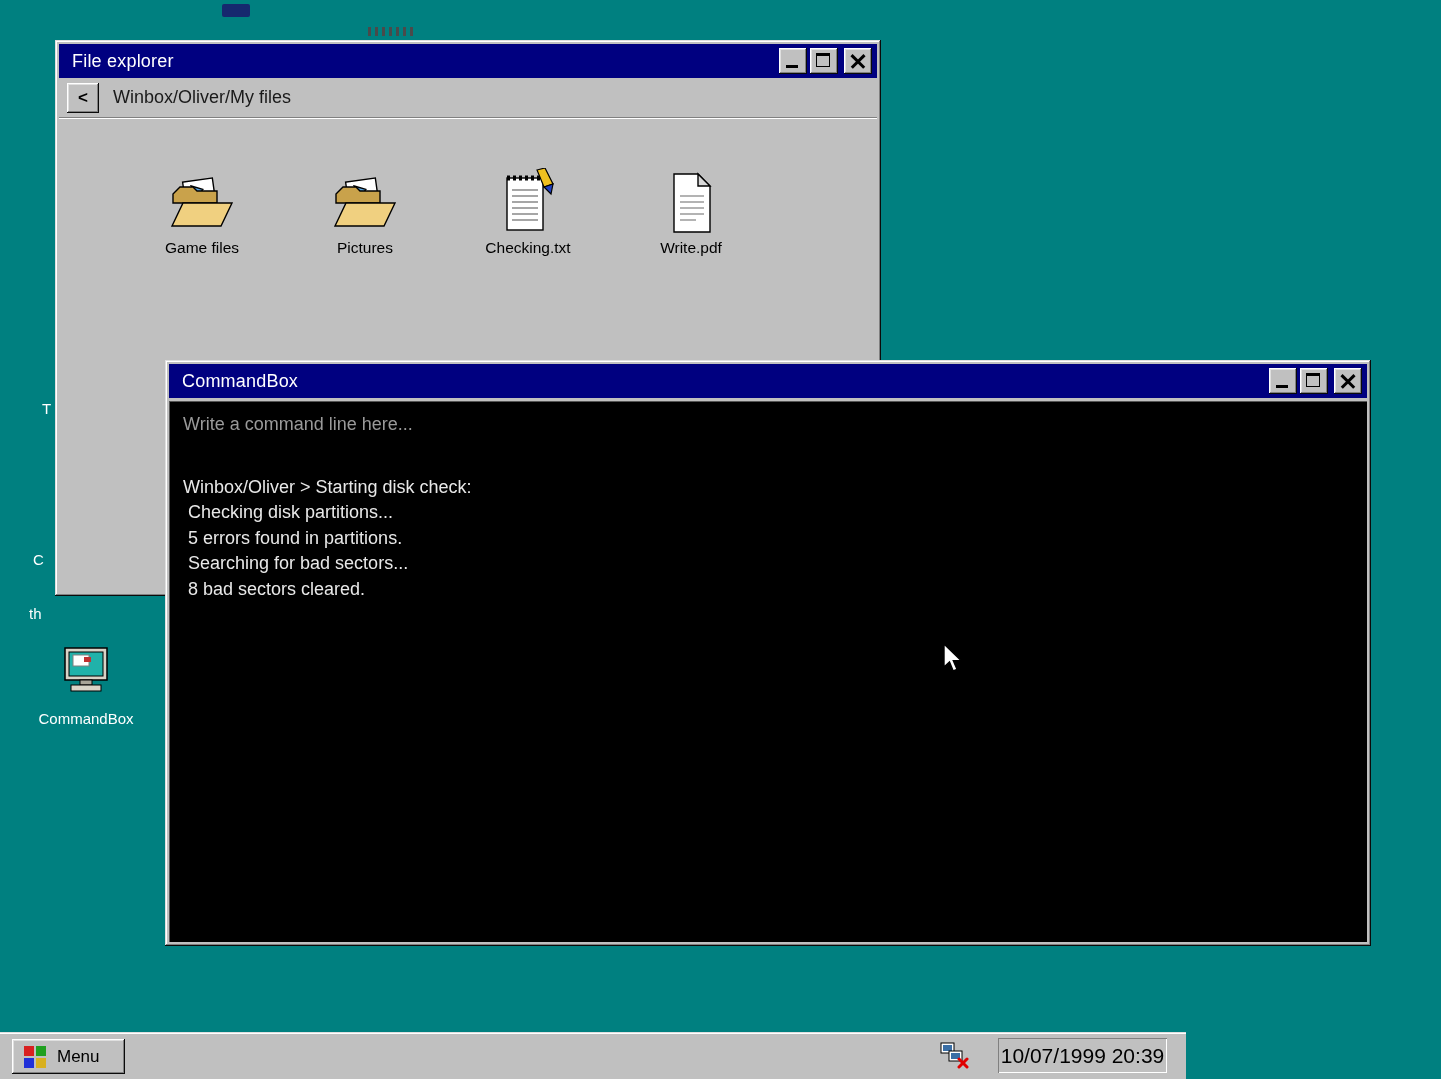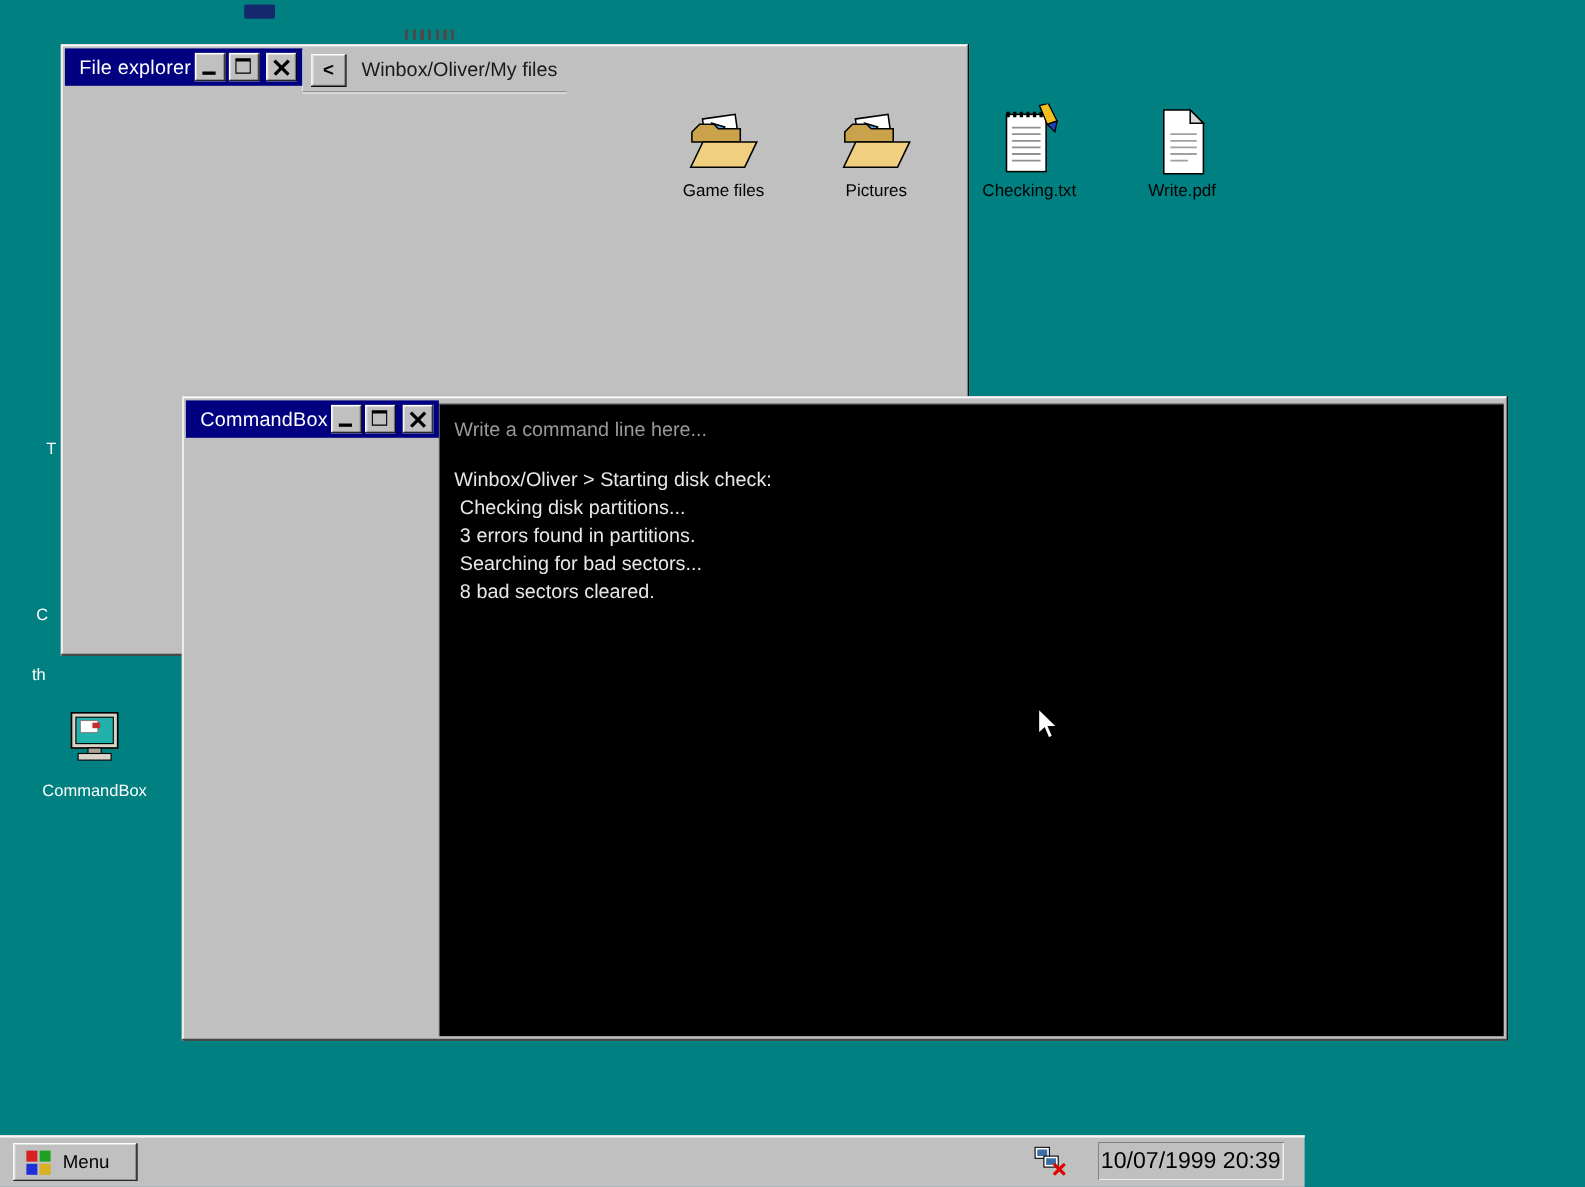--- a/index.html
+++ b/index.html
@@ -18,21 +18,21 @@
     box-shadow: inset -1px -1px #0a0a0a, inset 1px 1px #ffffff,
                 inset -2px -2px #808080, inset 2px 2px #dfdfdf;
   }
   .window {
     position:absolute;
     background:#c0c0c0;
     box-shadow: inset -1px -1px #0a0a0a, inset 1px 1px #dfdfdf,
                 inset -2px -2px #808080, inset 2px 2px #ffffff;
     padding:4px;
     display:flex;
-    flex-direction:row;
+    flex-direction:column;
   }
   .titlebar {
     height:34px;
     background:#000080;
     color:#fff;
     display:flex;
     align-items:center;
     padding:0 5px 0 13px;
     font-size:18px;
     flex:0 0 auto;
@@ -65,21 +65,21 @@
     padding:0 8px; border-bottom:1px solid #808080;
     box-shadow: 0 1px 0 #ffffff;
     flex:0 0 auto;
   }
   .back-btn {
     width:32px; height:30px; display:flex; align-items:center; justify-content:center;
     font-size:17px; font-weight:bold;
   }
   .path-text { font-size:18px; color:#1a1a1a; }
   .files-row {
-    display:flex; gap:9px; padding-left:78px; margin-top:50px;
+    display:flex; gap:33px; padding-left:78px; margin-top:50px;
   }
   .file-item { width:130px; display:flex; flex-direction:column; align-items:center; }
   .file-icon { width:66px; height:66px; display:flex; align-items:flex-end; justify-content:center; margin-bottom:5px; }
   .file-label { font-size:15.5px; color:#000; text-align:center; }
 
   
   #commandbox-window { left:165px; top:360px; width:1206px; height:586px; z-index:3; }
   .terminal {
     flex:1; margin-top:3px; background:#000;
     box-shadow: inset 1px 1px #555555;
@@ -88,21 +88,21 @@
     font-size:18px;
     overflow:hidden;
   }
   .cmd-input {
     display:block; width:520px;
     background:transparent; border:none; outline:none;
     font-family:"Liberation Sans", sans-serif;
     font-size:18px; color:#737373;
   }
   .cmd-input::placeholder { color:#9a9a9a; opacity:1; }
-  .terminal-output { margin-top:23px; }
+  .terminal-output { margin-top:40px; }
   .terminal-output .line { white-space:pre-wrap; line-height:25.4px; }
 
   
   .desktop-icon {
     position:absolute; width:116px; display:flex; flex-direction:column;
     align-items:center; z-index:1; color:#fff;
   }
   .desktop-icon .file-label { color:#fff; font-size:15px; margin-top:6px; }
   .partial-label { position:absolute; color:#fff; font-size:15px; z-index:1; }
   #partial-t  { left:42px; top:400px; }
@@ -255,21 +255,21 @@
     <span class="title">CommandBox</span>
     <div class="tb-btn glyph-min"></div>
     <div class="tb-btn glyph-max"></div>
     <div class="tb-btn glyph-close gap"></div>
   </div>
   <div class="terminal">
     <input class="cmd-input" type="text" placeholder="Write a command line here..." style="">
     <div class="terminal-output">
       <div class="line">Winbox/Oliver &gt; Starting disk check:</div>
       <div class="line"> Checking disk partitions...</div>
-      <div class="line"> 3 errors found in partitions.</div>
+      <div class="line"> 5 errors found in partitions.</div>
       <div class="line"> Searching for bad sectors...</div>
       <div class="line"> 8 bad sectors cleared.</div>
     </div>
   </div>
 </div>
 
 <div id="taskbar">
   <div id="menu-button" class="raised">
     <span class="menu-logo">
         <i></i>

